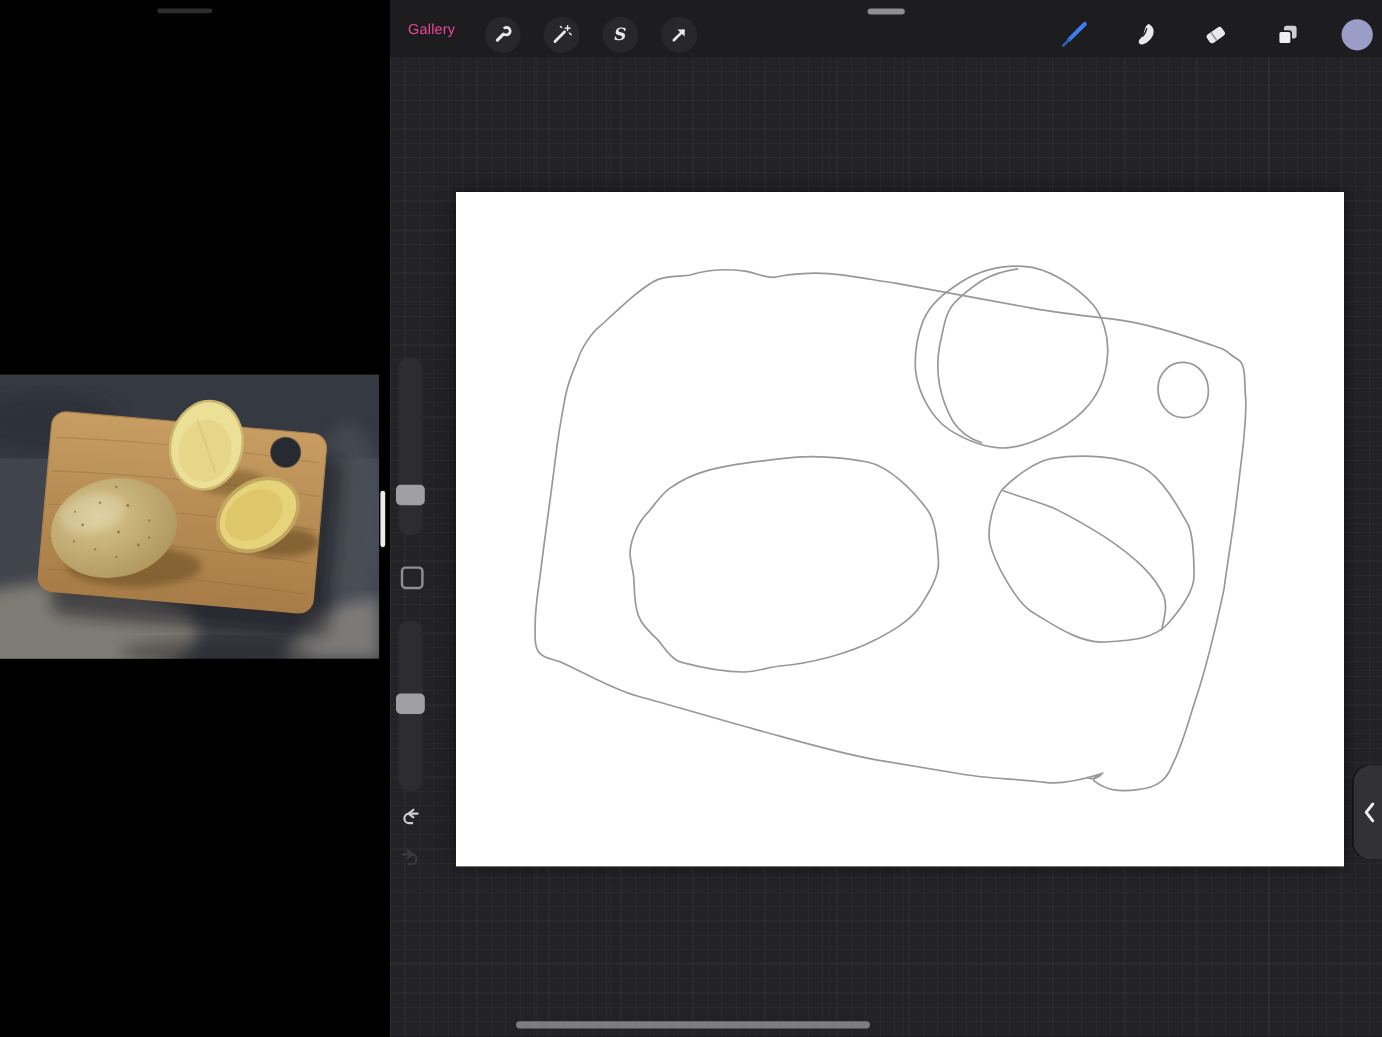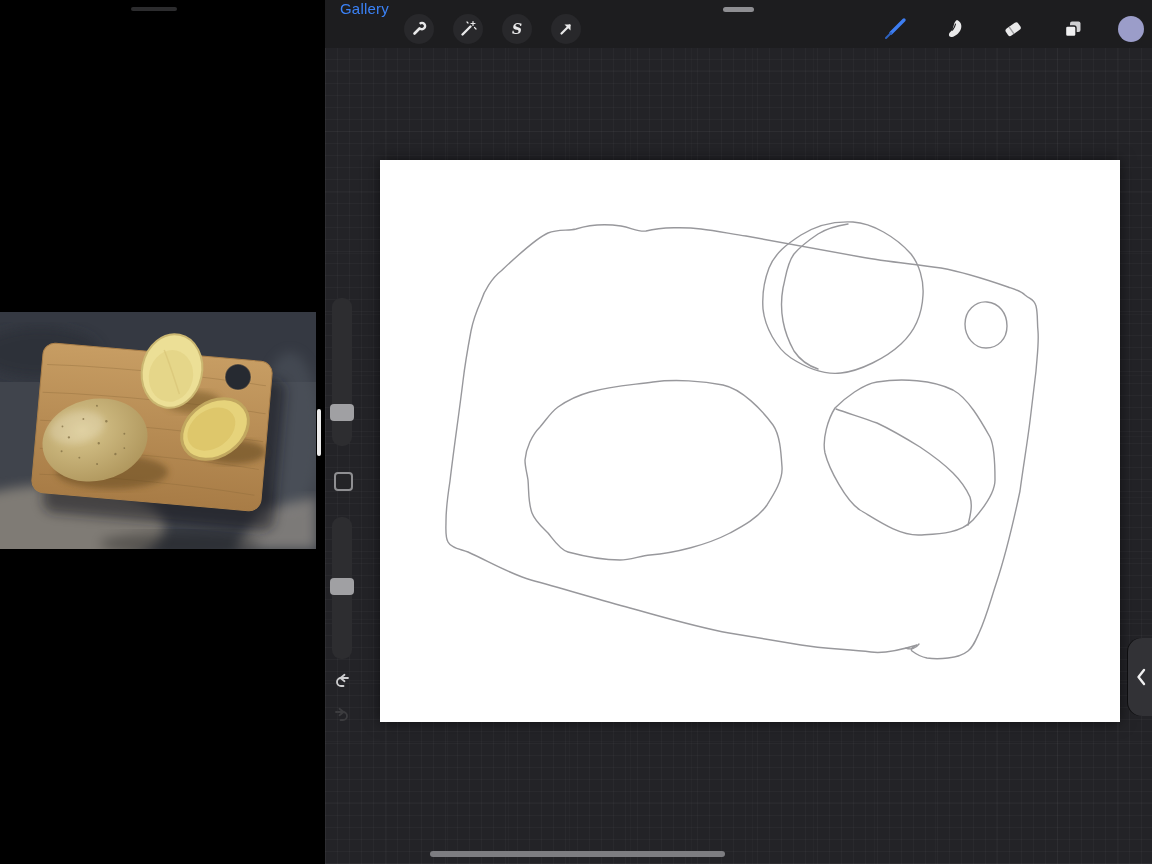--- a/index.html
+++ b/index.html
@@ -14,22 +14,22 @@
 
   
   .pro-pane{position:absolute;left:325px;top:0;width:827px;height:864px;background-color:#232327;
     background-image:
       repeating-linear-gradient(0deg, rgba(255,255,255,0.028) 0 1px, transparent 1px 12px),
       repeating-linear-gradient(90deg, rgba(255,255,255,0.028) 0 1px, transparent 1px 12px),
       repeating-linear-gradient(0deg, rgba(255,255,255,0.02) 0 1px, transparent 1px 61px),
       repeating-linear-gradient(90deg, rgba(255,255,255,0.02) 0 1px, transparent 1px 61px);}
   .topbar{position:absolute;left:0;top:0;width:827px;height:48px;background:#1d1d1f;}
   .window-handle-right{position:absolute;left:398px;top:7px;width:31px;height:5px;border-radius:2.5px;background:#8e8e92;}
-  .gallery-btn{position:absolute;left:15px;top:0;height:48px;display:flex;
-    color:#3b82f6;font-size:15px;letter-spacing:.2px;cursor:default;}
+  .gallery-btn{position:absolute;left:15px;top:0;height:48px;display:flex;align-items:center;
+    color:#ec4899;font-size:12px;letter-spacing:.2px;cursor:default;}
   .tool-btn{position:absolute;top:14px;width:30px;height:30px;border-radius:50%;background:#28282b;
     display:flex;align-items:center;justify-content:center;}
   .flat-btn{position:absolute;top:14px;width:30px;height:30px;display:flex;align-items:center;justify-content:center;}
   .tb-wrench{left:79px;} .tb-wand{left:128px;} .tb-select{left:177px;} .tb-move{left:226px;}
   .tb-paint{left:555px;} .tb-smudge{left:615px;} .tb-erase{left:673px;} .tb-layers{left:733px;} .tb-color{left:791px;}
   .icon-svg{display:block;}
   .sel-glyph{font-family:"DejaVu Serif", serif;font-style:italic;font-weight:bold;}
 
   
   .canvas{position:absolute;left:55px;top:160px;width:740px;height:562px;background:#fff;

